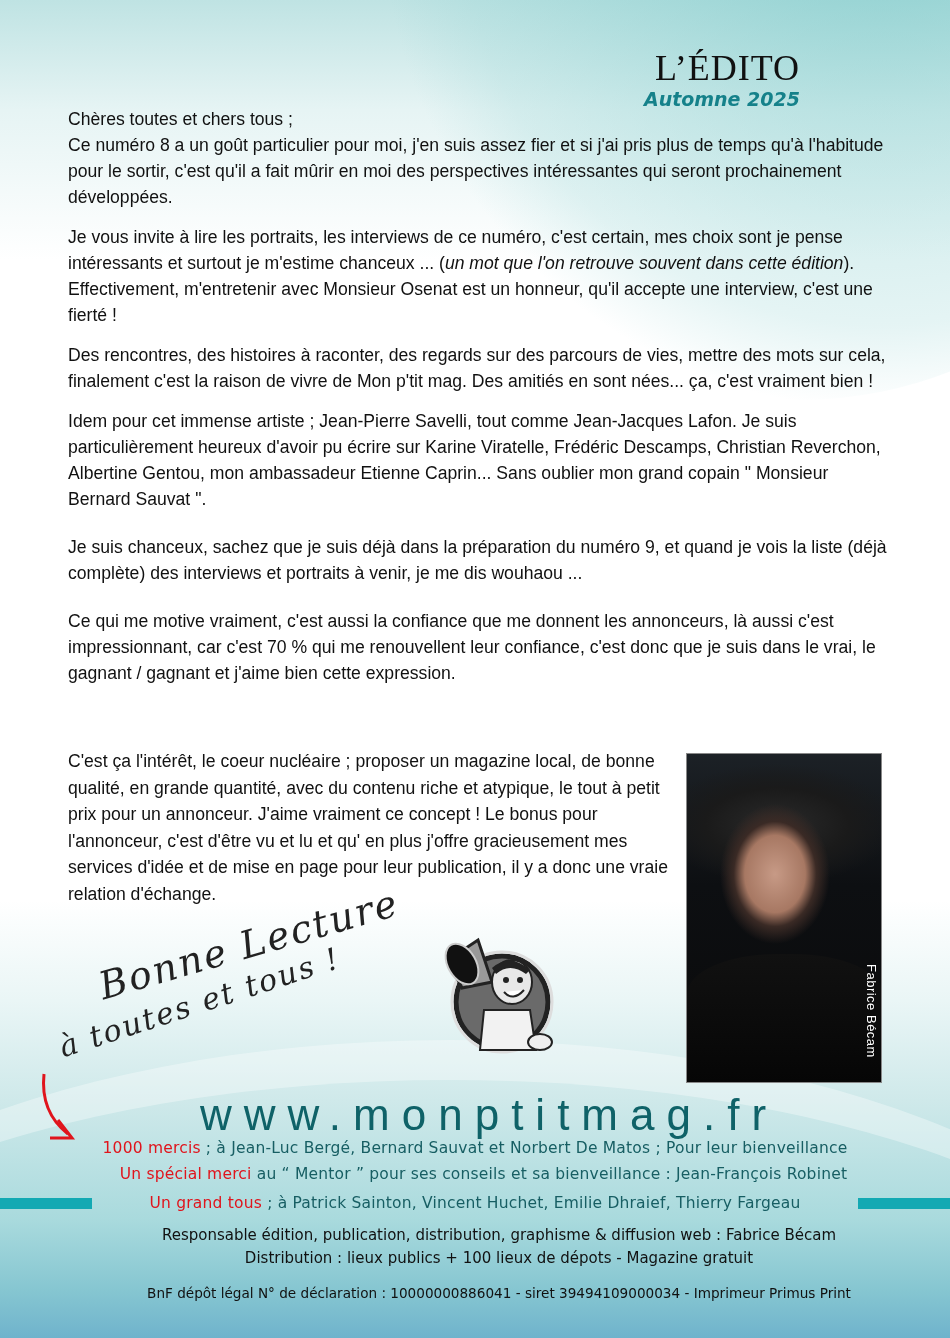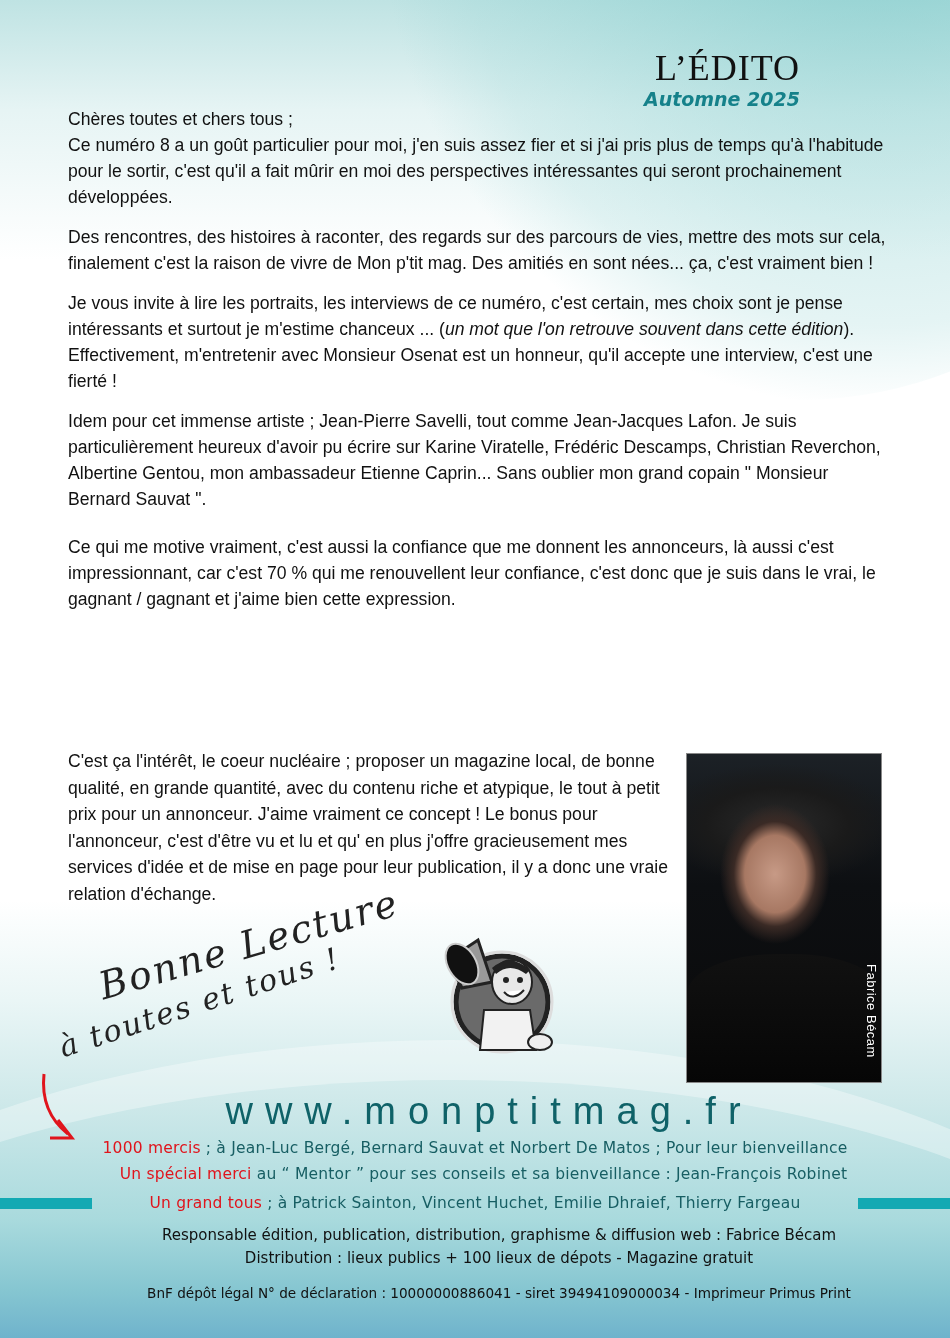--- a/index.html
+++ b/index.html
@@ -78,21 +78,21 @@
     color: #222; letter-spacing: 2px;
   }
   .mascot {
     position: absolute; left: 440px; top: 930px; width: 120px; height: 130px;
   }
   .arrow {
     position: absolute; left: 38px; top: 1072px; width: 40px; height: 70px;
   }
   .website {
     position: absolute; left: 0; top: 1090px; width: 950px; text-align: center;
-    font-size: 38px; letter-spacing: 12px; color: #0f6268; padding-left: 28px;
+    font-size: 44px; letter-spacing: 12px; color: #0f6268; padding-left: 28px;
   }
   .thanks {
     position: absolute; left: 0; width: 950px; text-align: center;
     font-family: "DejaVu Sans", sans-serif;
     font-size: 15.5px; color: #175e63; letter-spacing: 0.2px;
   }
   .thanks .red { color: #e0141c; }
   .line1 { top: 1139px; }
   .line2 { top: 1165px; padding-left: 17px; }
   .line3 { top: 1194px; }
@@ -119,23 +119,24 @@
 <div class="header">
   <div class="title">L’ÉDITO</div>
   <div class="subtitle">Automne 2025</div>
 </div>
 
 <div class="body-text">
   <p>
     <span>Chères toutes et chers tous ;</span><br>
     <span>Ce numéro 8 a un goût particulier pour moi, j'en suis assez fier et si j'ai pris plus de temps qu'à l'habitude pour le sortir, c'est qu'il a fait mûrir en moi des perspectives intéressantes qui seront prochainement développées.</span>
   </p>
+  <p><span>Je vous invite à lire les portraits, les interviews de ce numéro, c'est certain, mes choix sont je pense intéressants et surtout je m'estime chanceux ... (</span><em>un mot que l'on retrouve souvent dans cette édition</em><span>).  Effectivement, m'entretenir avec Monsieur Osenat est un honneur, qu'il accepte une interview, c'est une fierté !</span></p>
   <p>Des rencontres, des histoires à raconter, des regards sur des parcours de vies, mettre des mots sur cela, finalement c'est la raison de vivre de Mon p'tit mag. Des amitiés en sont nées... ça, c'est vraiment bien !</p>
-  <p><span>Je vous invite à lire les portraits, les interviews de ce numéro, c'est certain, mes choix sont je pense intéressants et surtout je m'estime chanceux ... (</span><em>un mot que l'on retrouve souvent dans cette édition</em><span>).  Effectivement, m'entretenir avec Monsieur Osenat est un honneur, qu'il accepte une interview, c'est une fierté !</span></p>
   <p class="gap">Idem pour cet immense artiste ; Jean-Pierre Savelli, tout comme Jean-Jacques Lafon. Je suis particulièrement heureux d'avoir pu écrire sur Karine Viratelle, Frédéric Descamps, Christian Reverchon, Albertine Gentou, mon ambassadeur Etienne Caprin... Sans oublier mon grand copain " Monsieur Bernard Sauvat ".</p>
+  <p class="gap">Je suis chanceux, sachez que je suis déjà dans la préparation du numéro 9, et quand je vois la liste (déjà complète) des interviews et portraits à venir, je me dis wouhaou ...</p>
   <p>Ce qui me motive vraiment, c'est aussi la confiance que me donnent les annonceurs, là aussi c'est impressionnant, car c'est 70 % qui me renouvellent leur confiance, c'est donc que je suis dans le vrai, le gagnant / gagnant et j'aime bien cette expression.</p>
 </div>
 
 <div class="last-para">C'est ça l'intérêt, le coeur nucléaire ; proposer un magazine local, de bonne qualité, en grande quantité, avec du contenu riche et atypique, le tout à petit prix pour un annonceur.  J'aime vraiment ce concept !  Le bonus pour l'annonceur, c'est d'être vu et lu et qu' en plus j'offre gracieusement mes services d'idée et de mise en page pour leur publication, il y a donc une vraie relation d'échange.</div>
 
 <div class="photo">
   <div class="shirt"></div>
   <div class="caption">Fabrice Bécam</div>
 </div>
 

